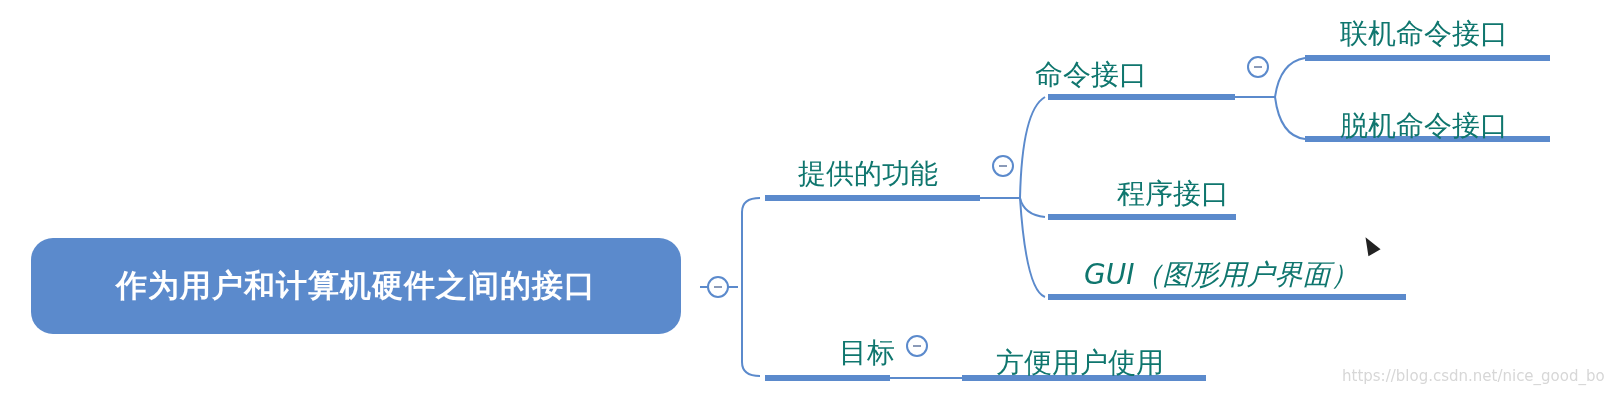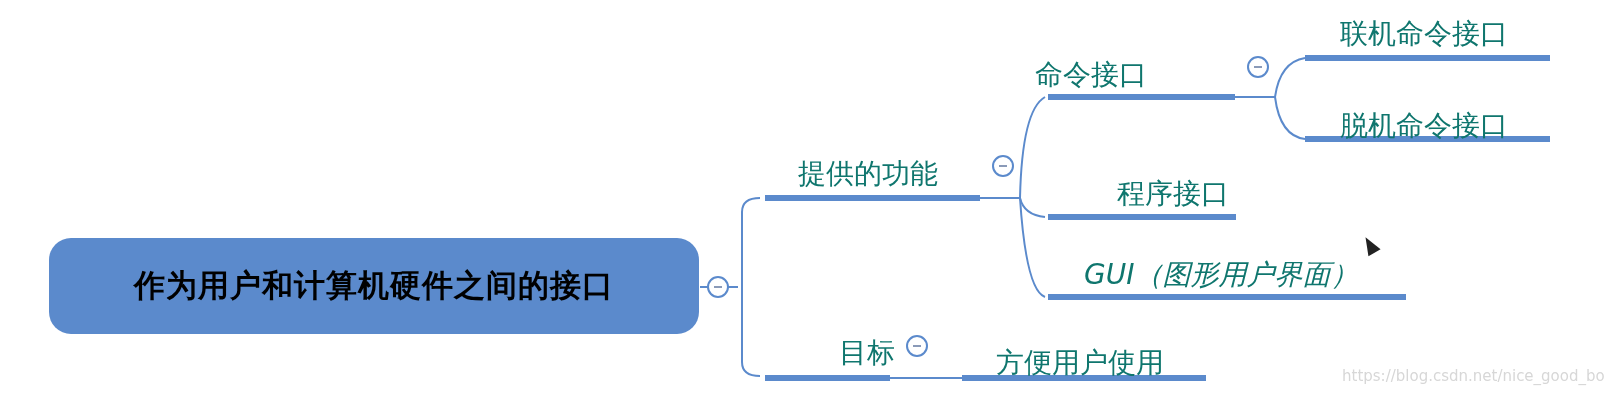--- a/index.html
+++ b/index.html
@@ -1,18 +1,18 @@
 <!DOCTYPE html>
 <html><head>
 <meta charset="utf-8">
 <style>
   html,body{margin:0;padding:0;background:#fff;}
   body{width:1605px;height:404px;position:relative;overflow:hidden;font-family:"DejaVu Sans",sans-serif;}
   svg.lines{position:absolute;left:0;top:0;}
-  .root{position:absolute;left:49px;top:238px;width:650px;height:96px;background:#5b8acc;border-radius:22px;color:#000000;font-size:31px;font-weight:bold;display:flex;align-items:center;justify-content:center;letter-spacing:1px;}
+  .root{position:absolute;left:31px;top:238px;width:650px;height:96px;background:#5b8acc;border-radius:22px;color:#ffffff;font-size:31px;font-weight:bold;display:flex;align-items:center;justify-content:center;letter-spacing:1px;}
   .label{position:absolute;font-size:28px;color:#0f766e;white-space:nowrap;}
   .toggle{position:absolute;width:22px;height:22px;border:2px solid #5b8acc;border-radius:50%;background:#fff;box-sizing:border-box;}
   .toggle::after{content:"";position:absolute;left:5px;right:5px;top:8px;height:2px;background:#8a9ab8;}
   .watermark{position:absolute;left:1342px;top:367px;font-size:15px;color:#d7d7d7;}
   .cursor{position:absolute;left:1363px;top:236px;width:0;height:0;border-left:7px solid transparent;border-right:7px solid transparent;border-bottom:18px solid #222;transform:rotate(-30deg);}
 </style>
 </head>
 <body>
 
 <svg class="lines" width="1605" height="404">

